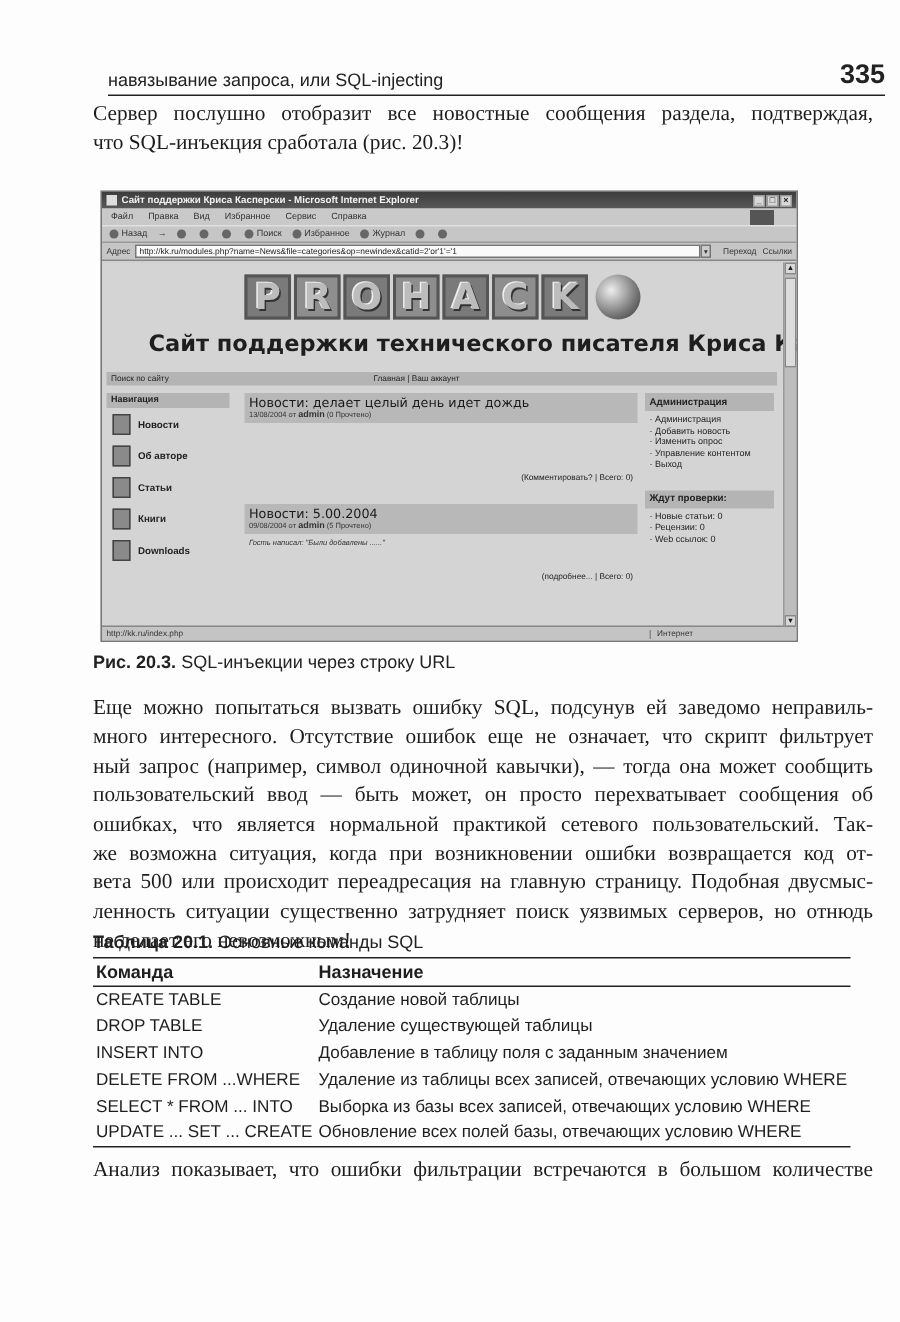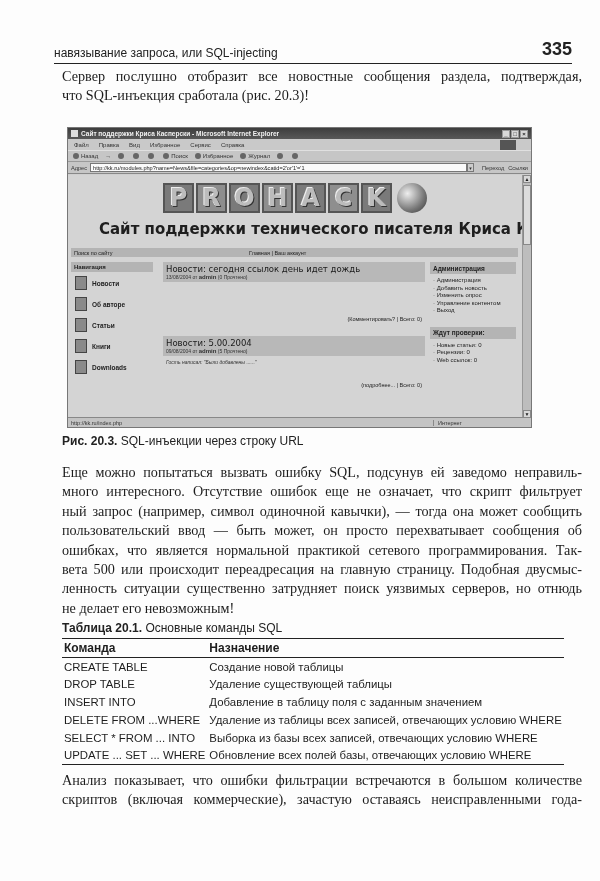--- a/index.html
+++ b/index.html
@@ -1,20 +1,20 @@
 <!DOCTYPE html>
 <html><head>
 <meta charset="utf-8">
 <style>
   * { box-sizing: border-box; margin: 0; padding: 0; }
   html, body { width: 600px; height: 881px; background: #fdfdfd; overflow: hidden; }
   body { position: relative; color: #1a1a1a; font-family: "DejaVu Serif", serif; }
 
   .running-head {
-    position: absolute; left: 54px; top: 40px; width: 518px; height: 24px;
+    position: absolute; left: 72px; top: 40px; width: 518px; height: 24px;
     border-bottom: 1px solid #222;
     display: flex; justify-content: space-between; align-items: flex-end; padding-bottom: 3px;
   }
   .rh-title { font-family: "Liberation Sans", sans-serif; font-size: 12px; color: #222; }
   .rh-page { font-family: "Liberation Sans", sans-serif; font-size: 18px; font-weight: bold; color: #222; }
 
   .para {
     position: absolute; left: 62px; width: 520px;
     font-family: "Liberation Serif", serif; font-size: 14.2px; line-height: 19.4px;
     text-align: justify; color: #1c1c1c;
@@ -217,21 +217,21 @@
         </div>
       <div class="nav-item">
           <span class="nav-icon"></span>
           <span>Downloads</span>
         </div>
     </div>
 
     <div class="news-col">
       <div>
         <div class="news-box">
-          <div class="news-title">Новости: сегодня ссылок день идет дождь</div>
+          <div class="news-title">Новости: делает целый день идет дождь</div>
           <div class="news-meta">
             <span>13/08/2004 от</span>
             <b>admin</b>
             <span>(0 Прочтено)</span>
           </div>
         </div>
         <div style="height:34px"></div>
         <div class="news-foot">(Комментировать? | Всего: 0)</div>
       </div>
       <div style="height:14px"></div>
@@ -281,21 +281,22 @@
 
 <div class="fig-caption">
   <b>Рис. 20.3.</b><span> SQL-инъекции через строку URL</span>
 </div>
 
 <div class="para" style="top:463px;">
   <span class="line">Еще можно попытаться вызвать ошибку SQL, подсунув ей заведомо неправиль-</span>
   <span class="line">много интересного. Отсутствие ошибок еще не означает, что скрипт фильтрует</span>
   <span class="line">ный запрос (например, символ одиночной кавычки), — тогда она может сообщить</span>
   <span class="line">пользовательский ввод — быть может, он просто перехватывает сообщения об</span>
-  <span class="line">ошибках, что является нормальной практикой сетевого программирования. Так-</span>
+  <span class="line">ошибках, что является нормальной практикой сетевого пользовательский. Так-</span>
+  <span class="line">же возможна ситуация, когда при возникновении ошибки возвращается код от-</span>
   <span class="line">вета 500 или происходит переадресация на главную страницу. Подобная двусмыс-</span>
   <span class="line">ленность ситуации существенно затрудняет поиск уязвимых серверов, но отнюдь</span>
   <span class="line last">не делает его невозможным!</span>
 </div>
 
 <div class="tbl-caption">
   <b>Таблица 20.1.</b><span> Основные команды SQL</span>
 </div>
 <table class="sql-table">
   <colgroup>
@@ -323,22 +324,21 @@
       </tr>
     <tr>
         <td>DELETE FROM ...WHERE</td>
         <td>Удаление из таблицы всех записей, отвечающих условию WHERE</td>
       </tr>
     <tr>
         <td>SELECT * FROM ... INTO</td>
         <td>Выборка из базы всех записей, отвечающих условию WHERE</td>
       </tr>
     <tr>
-        <td>UPDATE ... SET ... WHERE</td>
+        <td>UPDATE ... SET ... CREATE</td>
         <td>Обновление всех полей базы, отвечающих условию WHERE</td>
       </tr>
   </tbody>
 </table>
 
 <div class="para" style="top:771px;">
   <span class="line">Анализ показывает, что ошибки фильтрации встречаются в большом количестве</span>
-  <span class="line">скриптов (включая коммерческие), зачастую оставаясь неисправленными года-</span>
 </div>
 
 </body></html>

